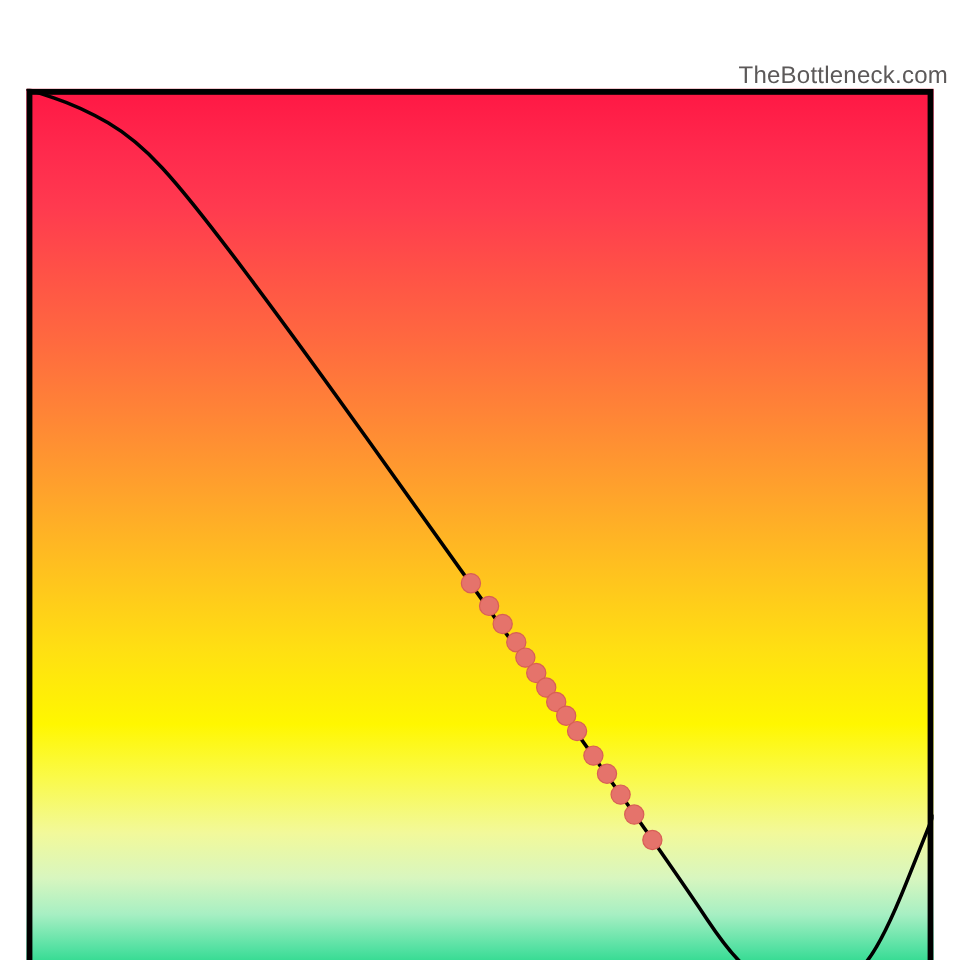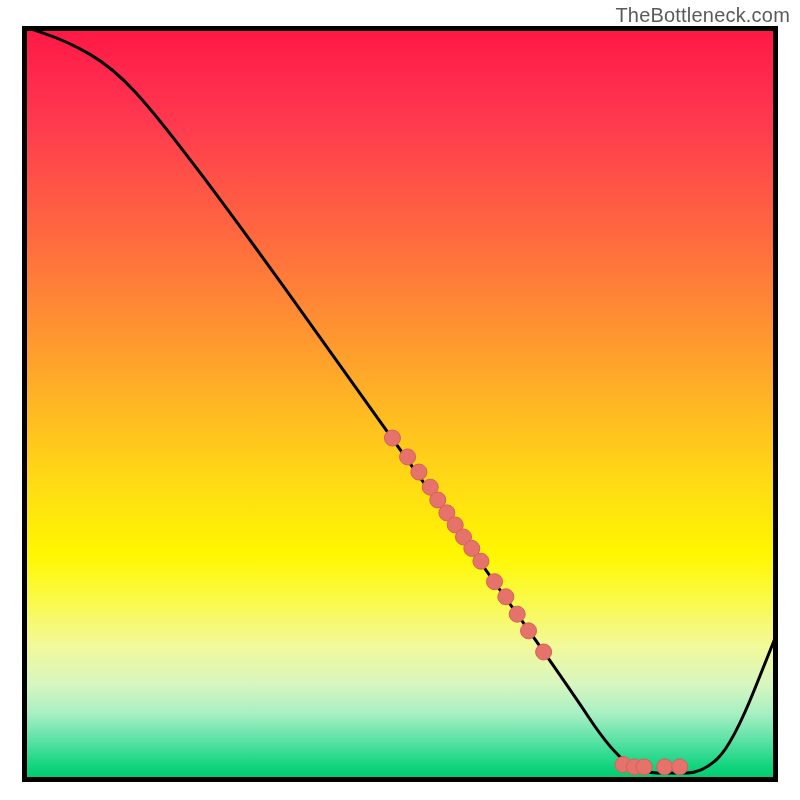--- a/index.html
+++ b/index.html
@@ -1,17 +1,17 @@
 <!DOCTYPE html>
 <html><head>
 <meta charset="utf-8">
 <style>
   * { margin: 0; padding: 0; box-sizing: border-box; }
   html, body { width: 800px; height: 800px; overflow: hidden; background: #fff; }
-  .wrap { position: relative; width: 800px; height: 565px; }
+  .wrap { position: relative; width: 800px; height: 565px; margin-top: 48px; }
   .attribution {
     position: absolute;
     top: 4px; right: 10px;
     font-family: Arial, Helvetica, sans-serif;
     font-size: 20px;
     color: #5c5959;
     font-weight: 500;
     letter-spacing: 0.2px;
   }
   .plot {

